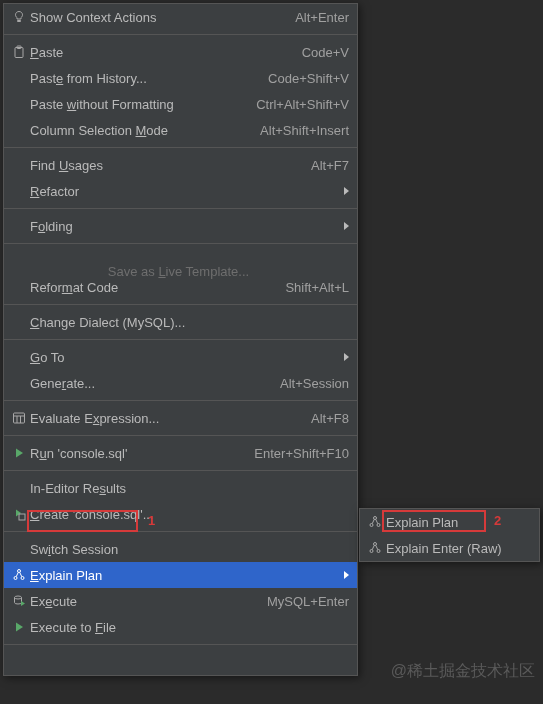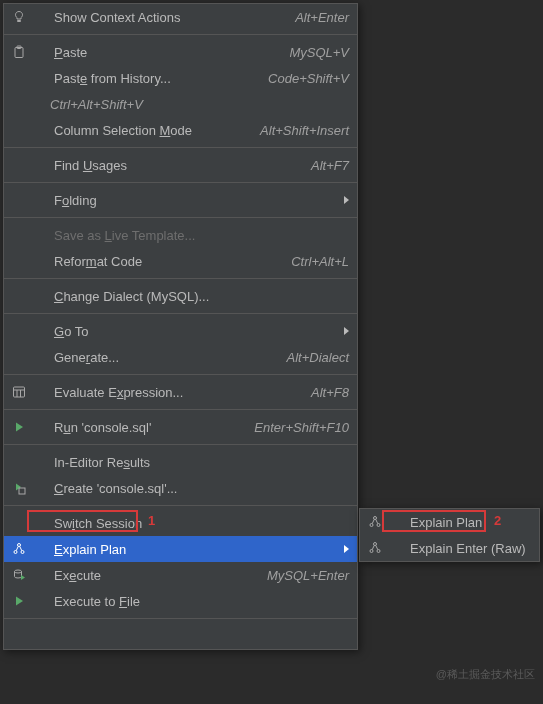--- a/index.html
+++ b/index.html
@@ -42,42 +42,41 @@
       padding: 0 8px 0 4px;
       cursor: default;
       position: relative;
     }
     .menu-item.selected {
       background: #2f65ca;
       color: #ffffff;
     }
     .menu-item.disabled {
       color: #6e6e6e;
+      flex-direction: column;
     }
     .icon-slot {
       width: 22px;
       height: 16px;
       display: flex;
       align-items: center;
       justify-content: center;
       flex-shrink: 0;
     }
     .label {
       flex: 1;
       white-space: nowrap;
-      margin-left: 24px;
     }
     .label u {
       text-decoration: underline;
     }
     .shortcut {
       color: #a0a0a0;
       margin-left: 20px;
       white-space: nowrap;
-      font-style: italic;
     }
     .arrow {
       width: 10px;
       display: flex;
       align-items: center;
       justify-content: flex-end;
     }
     .arrow::after {
       content: '';
       display: block;
@@ -129,21 +128,21 @@
       color: #d63a3a;
       font-size: 13px;
       font-weight: bold;
       pointer-events: none;
     }
     .watermark {
       position: absolute;
       bottom: 22px;
       right: 8px;
       color: #5a5a5a;
-      font-size: 11px;
+      font-size: 16px;
     }
     svg { display: block; }
   </style>
 </head>
 <body>
 
 <div class="context-menu" id="main-menu">
     <div class="menu-item">
       <span class="icon-slot">
         <svg width="14" height="14" viewBox="0 0 14 14">
@@ -155,73 +154,79 @@
     </div>
     <div class="separator"></div>
     <div class="menu-item">
       <span class="icon-slot">
         <svg width="14" height="14" viewBox="0 0 14 14">
           <rect x="3" y="2.5" width="8" height="10" rx="1" fill="none" stroke="#a8a8a8" stroke-width="1"></rect>
           <rect x="5" y="1" width="4" height="2.5" rx="0.5" fill="none" stroke="#a8a8a8" stroke-width="1"></rect>
         </svg>
       </span>
       <span class="label"><u>P</u>aste</span>
-      <span class="shortcut">MySQL+V</span>
+      <span class="shortcut">Code+V</span>
     </div>
     <div class="menu-item">
       <span class="icon-slot"></span>
       <span class="label">Past<u>e</u> from History...</span>
       <span class="shortcut">Code+Shift+V</span>
     </div>
     <div class="menu-item">
       <span class="icon-slot"></span>
+      <span class="label">Paste <u>w</u>ithout Formatting</span>
       <span class="shortcut">Ctrl+Alt+Shift+V</span>
     </div>
     <div class="menu-item">
       <span class="icon-slot"></span>
       <span class="label">Column Selection <u>M</u>ode</span>
       <span class="shortcut">Alt+Shift+Insert</span>
     </div>
     <div class="separator"></div>
     <div class="menu-item">
       <span class="icon-slot"></span>
       <span class="label">Find <u>U</u>sages</span>
       <span class="shortcut">Alt+F7</span>
     </div>
+    <div class="menu-item">
+      <span class="icon-slot"></span>
+      <span class="label"><u>R</u>efactor</span>
+      <span class="arrow"></span>
+    </div>
     <div class="separator"></div>
     <div class="menu-item">
       <span class="icon-slot"></span>
       <span class="label">F<u>o</u>lding</span>
       <span class="arrow"></span>
     </div>
     <div class="separator"></div>
     <div class="menu-item disabled">
       <span class="icon-slot"></span>
       <span class="label">Save as <u>L</u>ive Template...</span>
     </div>
     <div class="menu-item">
       <span class="icon-slot"></span>
       <span class="label">Refor<u>m</u>at Code</span>
-      <span class="shortcut">Ctrl+Alt+L</span>
+      <span class="shortcut">Shift+Alt+L</span>
     </div>
     <div class="separator"></div>
     <div class="menu-item">
       <span class="icon-slot"></span>
       <span class="label"><u>C</u>hange Dialect (MySQL)...</span>
     </div>
     <div class="separator"></div>
     <div class="menu-item">
       <span class="icon-slot"></span>
       <span class="label"><u>G</u>o To</span>
       <span class="arrow"></span>
     </div>
     <div class="menu-item">
       <span class="icon-slot"></span>
       <span class="label">Gene<u>r</u>ate...</span>
-      <span class="shortcut">Alt+Dialect</span>
+      <span class="shortcut">Alt+Session</span>
     </div>
     <div class="separator"></div>
     <div class="menu-item">
       <span class="icon-slot">
         <svg width="14" height="14" viewBox="0 0 14 14">
           <rect x="1.5" y="2" width="11" height="10" rx="1" fill="none" stroke="#a8a8a8" stroke-width="1"></rect>
           <line x1="1.5" y1="5" x2="12.5" y2="5" stroke="#a8a8a8"></line>
           <line x1="5" y1="5" x2="5" y2="12" stroke="#a8a8a8"></line>
           <line x1="8.5" y1="5" x2="8.5" y2="12" stroke="#a8a8a8"></line>
         </svg>

